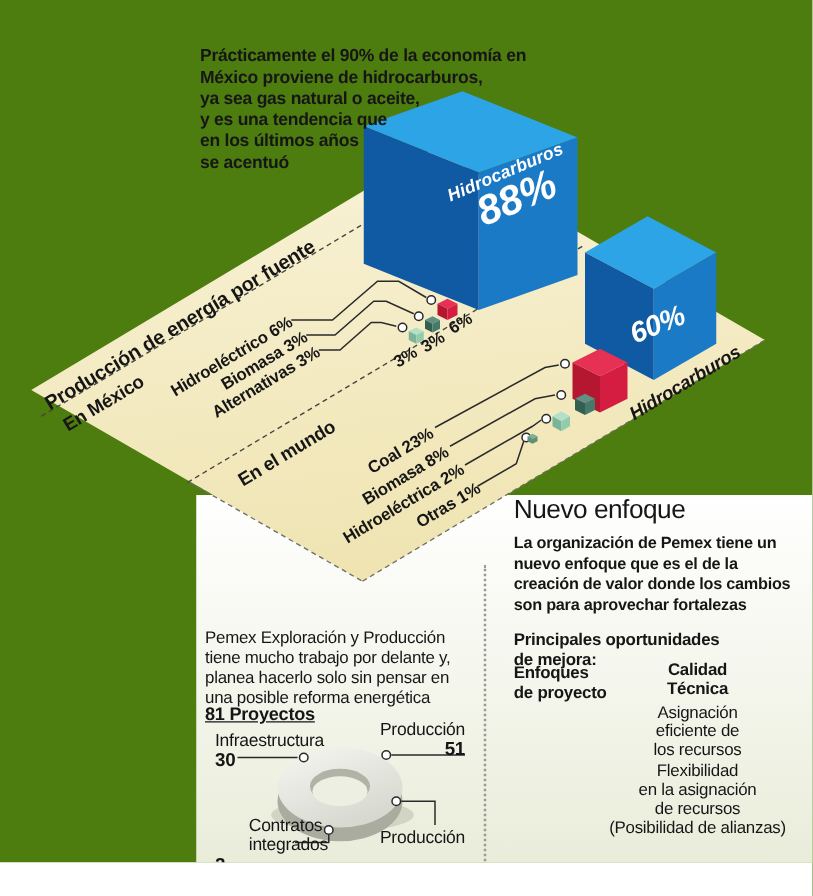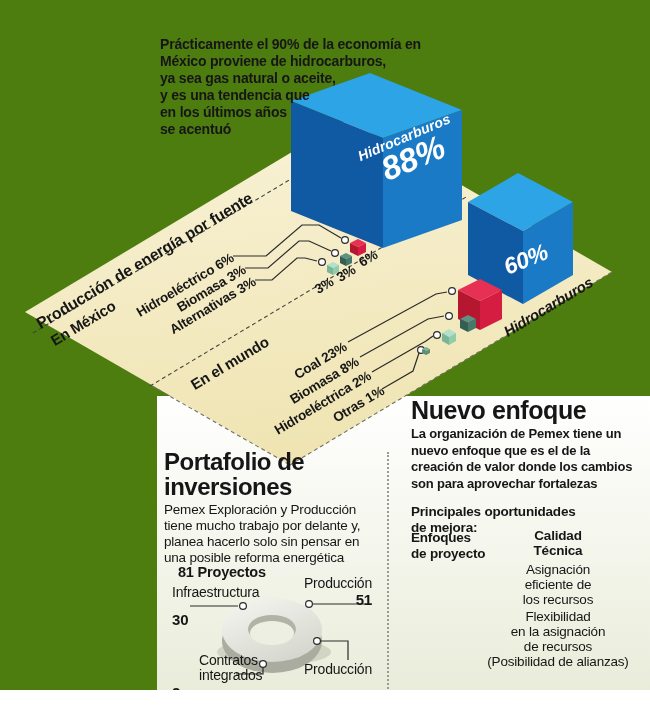--- a/index.html
+++ b/index.html
@@ -18,25 +18,25 @@
   .cube-txt{color:#fff;text-align:center;font-style:italic;}
   .cube88{left:350px;top:128px;width:120px;transform:rotate(-23deg);}
   .cube88 .l1{font-size:14px;font-weight:600;letter-spacing:0.2px;}
   .cube88 .l2{font-size:33px;font-weight:800;line-height:30px;}
   .cube60{left:494px;top:246px;width:64px;transform:rotate(-22deg);font-size:23px;font-weight:800;}
   .panel{left:157px;top:396px;width:493px;height:316px;background:linear-gradient(180deg,#ffffff 0%,#f5f6ed 45%,#e8ebd7 100%);}
   .bluebar{left:157px;top:712px;width:493px;height:5px;}
   .divider{left:387px;top:452px;height:248px;width:0;border-left:2px dotted #9a9a94;}
   .pf-title{left:164px;top:449px;font-size:24px;line-height:25px;font-weight:800;letter-spacing:-0.5px;}
   .pf-body{left:164px;top:502px;font-size:13.5px;line-height:16px;font-weight:normal;}
-  .pf-total{left:178px;top:564px;font-size:14.5px;font-weight:800;}
+  .pf-total{left:164px;top:564px;font-size:14.5px;font-weight:800;text-decoration:underline;}
   .dn{font-size:14px;font-weight:normal;}
   .dv{font-size:15px;font-weight:bold;}
   .ra{text-align:left;}
-  .nf-title{left:411px;top:396px;font-size:25px;font-weight:700;letter-spacing:-0.4px;text-align:center;}
+  .nf-title{left:411px;top:396px;font-size:21px;font-weight:400;letter-spacing:-0.4px;text-align:center;}
   .nf-body{left:411px;top:426px;font-size:13px;line-height:16.5px;font-weight:bold;}
   .nf-sub{left:411px;top:504px;font-size:13.5px;line-height:16px;font-weight:800;}
   .nf-left{left:411px;top:530px;font-size:13.5px;line-height:15.5px;font-weight:bold;}
   .nf-right{left:478px;width:160px;text-align:center;font-size:13.5px;line-height:15px;}
 </style>
 </head>
 <body>
 
 <div id="canvas">
 
@@ -177,30 +177,28 @@
   <div class="abs diagr lbl13" style="right:267px;top:382px;">Otras 1%</div>
 
   <div class="abs diag plane-hc">Hidrocarburos</div>
 
   <div class="abs cube-txt cube88">
     <div class="l1">Hidrocarburos</div>
     <div class="l2">88%</div>
   </div>
   <div class="abs cube-txt cube60">60%</div>
 
-  <div class="abs pf-title pre">Portafolio de
-inversiones</div>
   <div class="abs pf-body pre">Pemex Exploración y Producción
 tiene mucho trabajo por delante y,
 planea hacerlo solo sin pensar en
 una posible reforma energética</div>
   <div class="abs pf-total">81 Proyectos</div>
 
   <div class="abs dn" style="left:172px;top:584px;">Infraestructura</div>
-  <div class="abs dv" style="left:172px;top:600px;margin-top:11px;">30</div>
+  <div class="abs dv" style="left:172px;top:600px;">30</div>
 
   <div class="abs dn ra" style="right:278px;top:575px;">Producción</div>
   <div class="abs dv ra" style="right:278px;top:591px;">51</div>
 
   <div class="abs dn pre" style="left:172px;top:653px;line-height:15px;margin-left:27px;">Contratos
 integrados</div>
   <div class="abs dv" style="left:172px;top:684px;">2</div>
 
   <div class="abs dn ra" style="right:278px;top:661px;">Producción</div>
   <div class="abs dv ra" style="right:278px;top:664px;margin-top:32px;">20</div>

